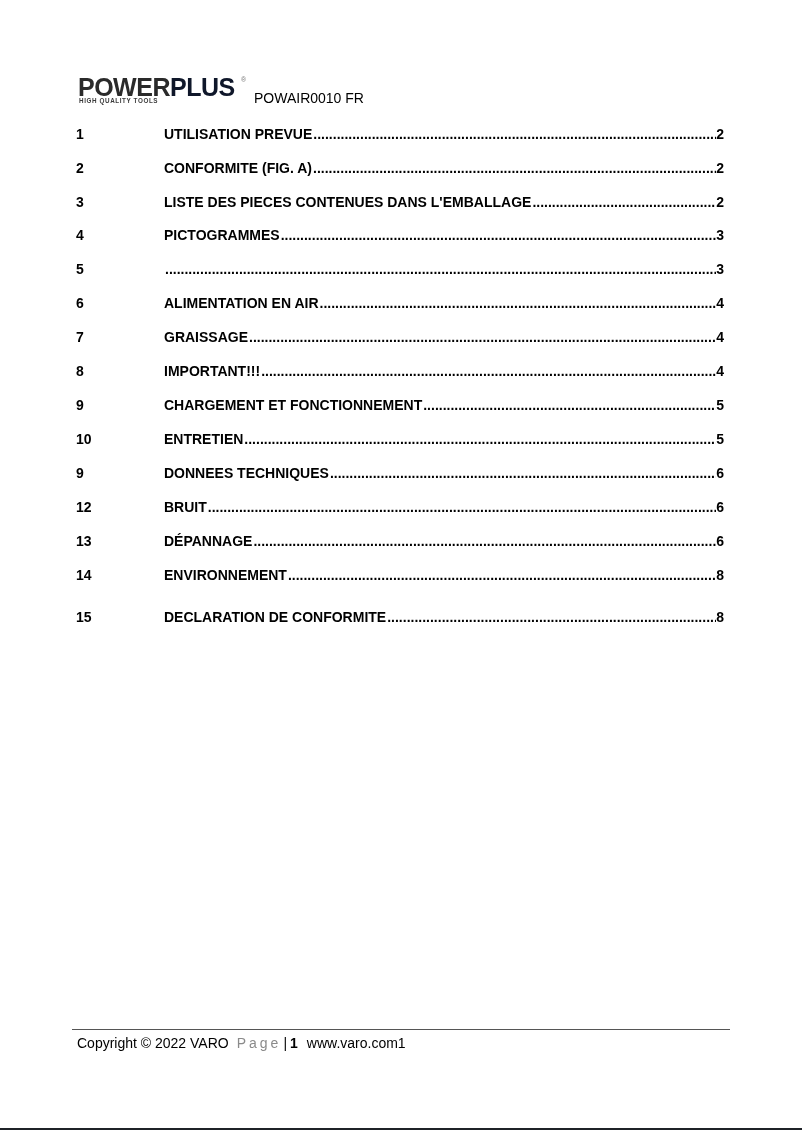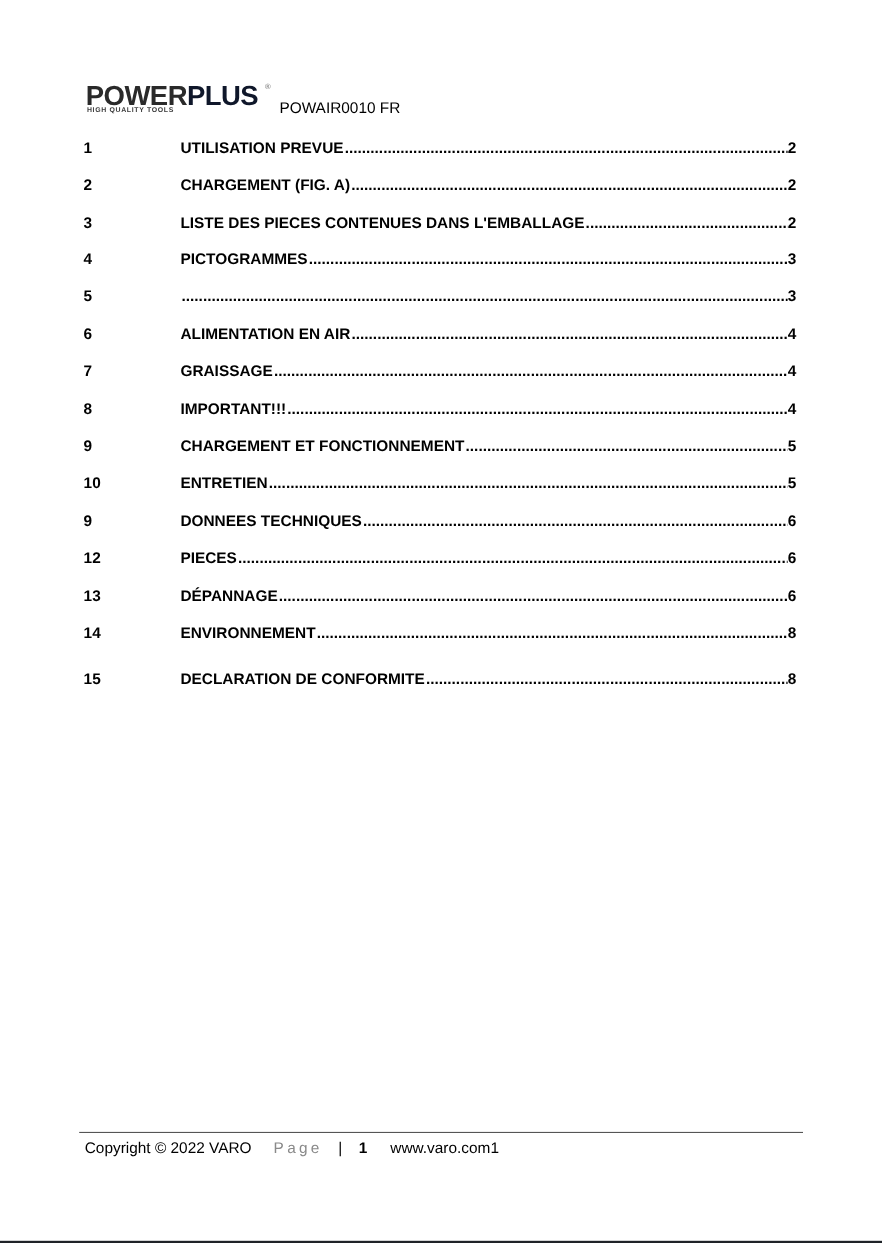--- a/index.html
+++ b/index.html
@@ -124,21 +124,20 @@
       background: #555;
     }
     .footer {
       position: absolute;
       left: 77px;
       top: 1035px;
       font-size: 14px;
       white-space: nowrap;
       display: flex;
       align-items: baseline;
-      gap: 12px;
     }
     .footer-page-word {
       color: #8a8a8a;
       letter-spacing: 3px;
       margin-left: 8px;
     }
     .footer-sep {
       margin-left: 2px;
     }
     .footer-page-num {
@@ -165,21 +164,21 @@
 
 <div class="toc">
   <div class="toc-row" style="top:0px">
     <span class="toc-num">1</span>
     <span class="toc-title">UTILISATION PREVUE</span>
     <span class="toc-dots"></span>
     <span class="toc-page">2</span>
   </div>
   <div class="toc-row" style="top:34px">
     <span class="toc-num">2</span>
-    <span class="toc-title">CHARGEMENT (FIG. A)</span>
+    <span class="toc-title">CONFORMITE (FIG. A)</span>
     <span class="toc-dots"></span>
     <span class="toc-page">2</span>
   </div>
   <div class="toc-row" style="top:68px">
     <span class="toc-num">3</span>
     <span class="toc-title">LISTE DES PIECES CONTENUES DANS L'EMBALLAGE </span>
     <span class="toc-dots"></span>
     <span class="toc-page">2</span>
   </div>
   <div class="toc-row" style="top:101px">
@@ -224,21 +223,21 @@
     <span class="toc-page">5</span>
   </div>
   <div class="toc-row" style="top:339px">
     <span class="toc-num">9</span>
     <span class="toc-title">DONNEES TECHNIQUES</span>
     <span class="toc-dots"></span>
     <span class="toc-page">6</span>
   </div>
   <div class="toc-row" style="top:373px">
     <span class="toc-num">12</span>
-    <span class="toc-title">PIECES </span>
+    <span class="toc-title">BRUIT </span>
     <span class="toc-dots"></span>
     <span class="toc-page">6</span>
   </div>
   <div class="toc-row" style="top:407px">
     <span class="toc-num">13</span>
     <span class="toc-title">DÉPANNAGE </span>
     <span class="toc-dots"></span>
     <span class="toc-page">6</span>
   </div>
   <div class="toc-row" style="top:441px">

